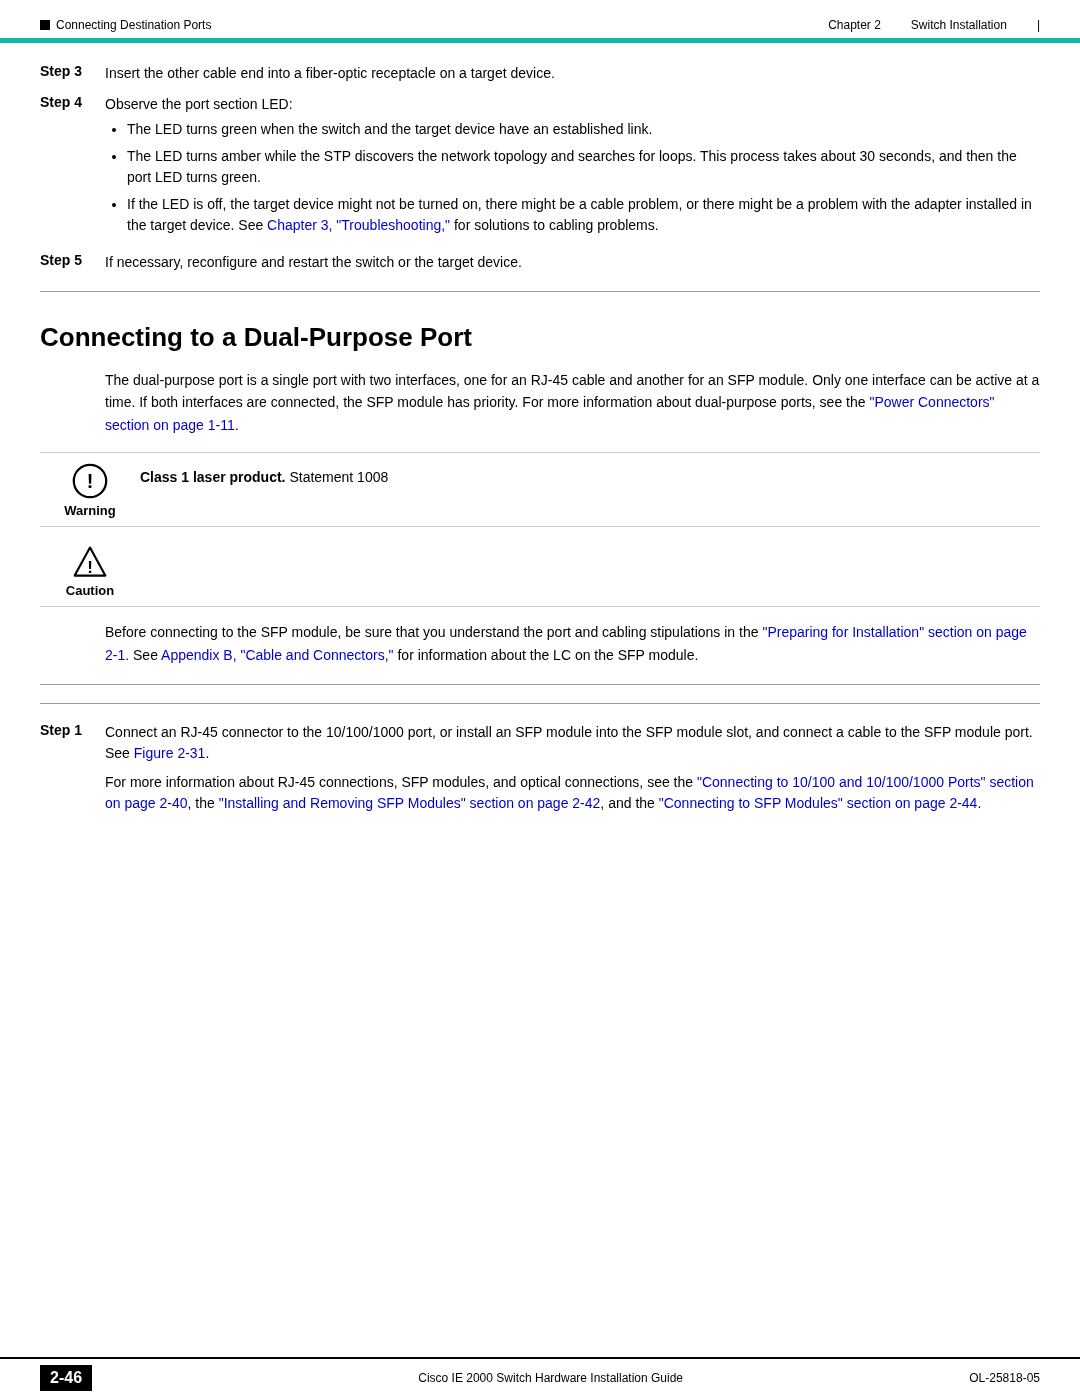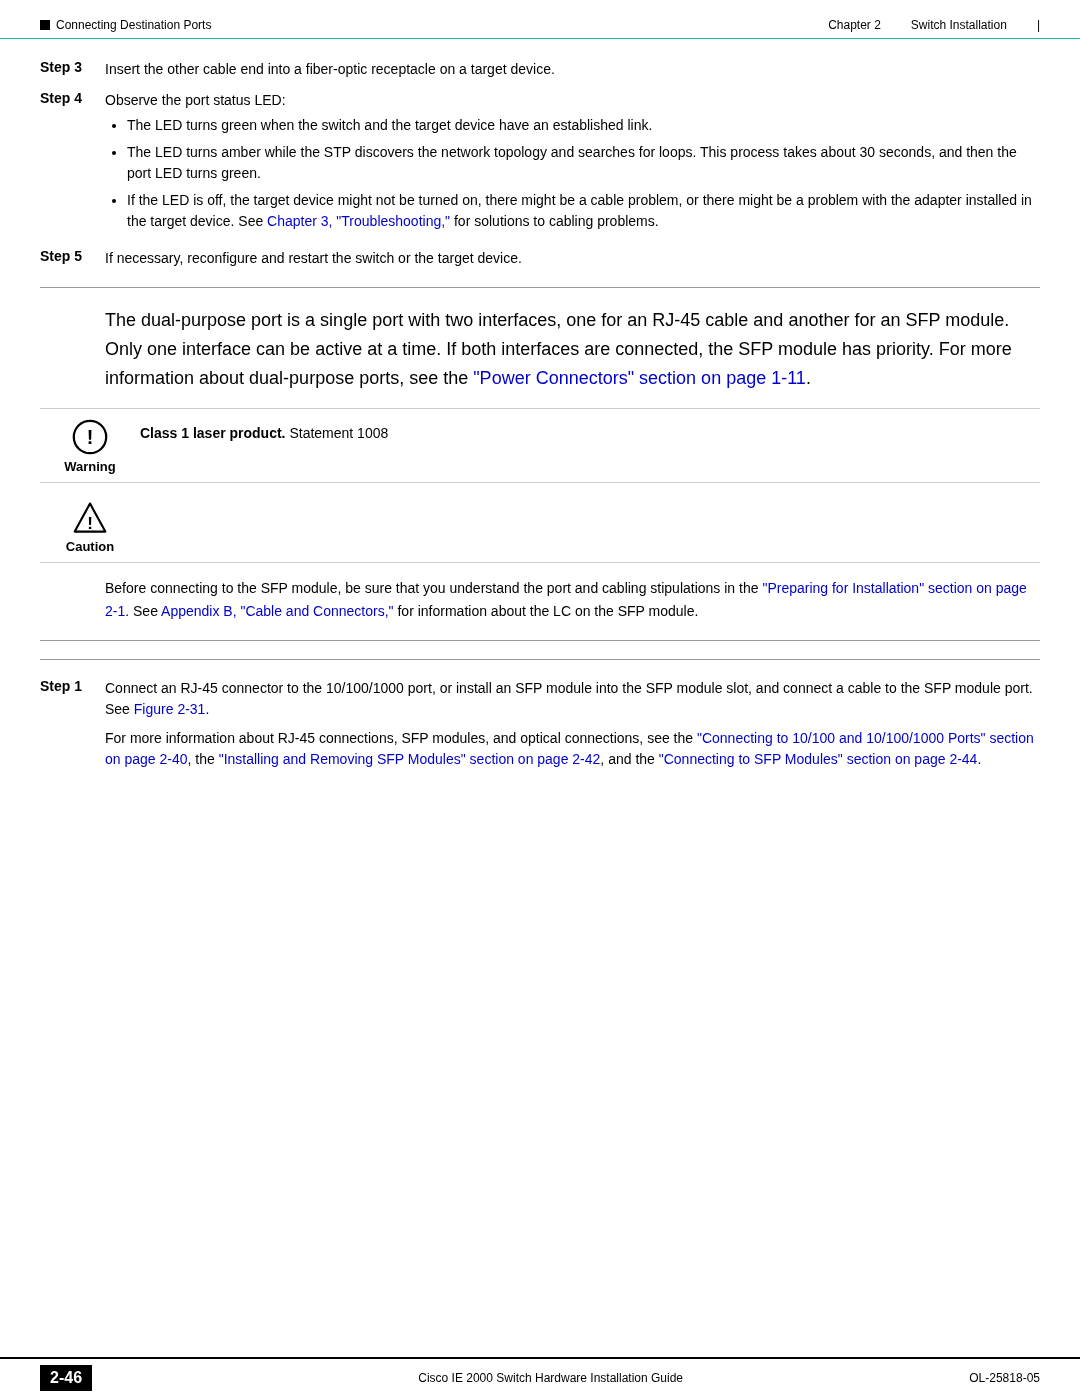--- a/index.html
+++ b/index.html
@@ -11,21 +11,21 @@
       width: 1080px;
       min-height: 1397px;
       position: relative;
     }
 
     .page-header {
       display: flex;
       justify-content: space-between;
       align-items: flex-start;
       padding: 18px 40px 6px 40px;
-      border-bottom: 1px solid #14b8a6;
+      border-bottom: 5px solid #14b8a6;
       font-size: 12px;
     }
     .page-header .left {
       display: flex;
       align-items: center;
       gap: 6px;
     }
     .page-header .square-icon {
       width: 10px;
       height: 10px;
@@ -79,21 +79,21 @@
 
     .section-title {
       font-family: Arial, Helvetica, sans-serif;
       font-size: 26px;
       font-weight: bold;
       margin: 30px 0 16px 0;
       border-bottom: none;
     }
 
     .intro-text {
-      font-size: 18px;
+      font-size: 14px;
       line-height: 1.6;
       margin-left: 65px;
       margin-bottom: 16px;
     }
 
     .warning-block {
       display: flex;
       align-items: flex-start;
       border-top: 1px solid #ccc;
       border-bottom: 1px solid #ccc;
@@ -211,36 +211,37 @@
 <div class="main-content">
 
   <div class="step-block">
     <div class="step-label">Step 3</div>
     <div class="step-content">Insert the other cable end into a fiber-optic receptacle on a target device.</div>
   </div>
 
   <div class="step-block">
     <div class="step-label">Step 4</div>
     <div class="step-content">
-      <span>Observe the port status LED:</span>
+      <span>Observe the port section LED:</span>
       <ul class="bullet-list">
         <li>The LED turns green when the switch and the target device have an established link.</li>
         <li>The LED turns amber while the STP discovers the network topology and searches for loops. This process takes about 30 seconds, and then the port LED turns green.</li>
         <li>If the LED is off, the target device might not be turned on, there might be a cable problem, or there might be a problem with the adapter installed in the target device. See <a class="link">Chapter 3, "Troubleshooting,"</a> for solutions to cabling problems.</li>
       </ul>
     </div>
   </div>
 
   <div class="step-block">
     <div class="step-label">Step 5</div>
     <div class="step-content">If necessary, reconfigure and restart the switch or the target device.</div>
   </div>
 
   <hr class="divider">
 
+  <div class="section-title">Connecting to a Dual-Purpose Port</div>
 
   <div class="intro-text">
     <span>The dual-purpose port is a single port with two interfaces, one for an RJ-45 cable and another for an SFP module. Only one interface can be active at a time. If both interfaces are connected, the SFP module has priority. For more information about dual-purpose ports, see the </span><a class="link">"Power Connectors" section on page 1-11</a><span>.</span>
   </div>
 
   <div class="warning-block">
     <div class="warning-label-col">
 
       <svg class="warning-icon" viewBox="0 0 40 40" xmlns="http://www.w3.org/2000/svg">
         <circle cx="20" cy="20" r="18" fill="none" stroke="#000" stroke-width="2.5"></circle>

